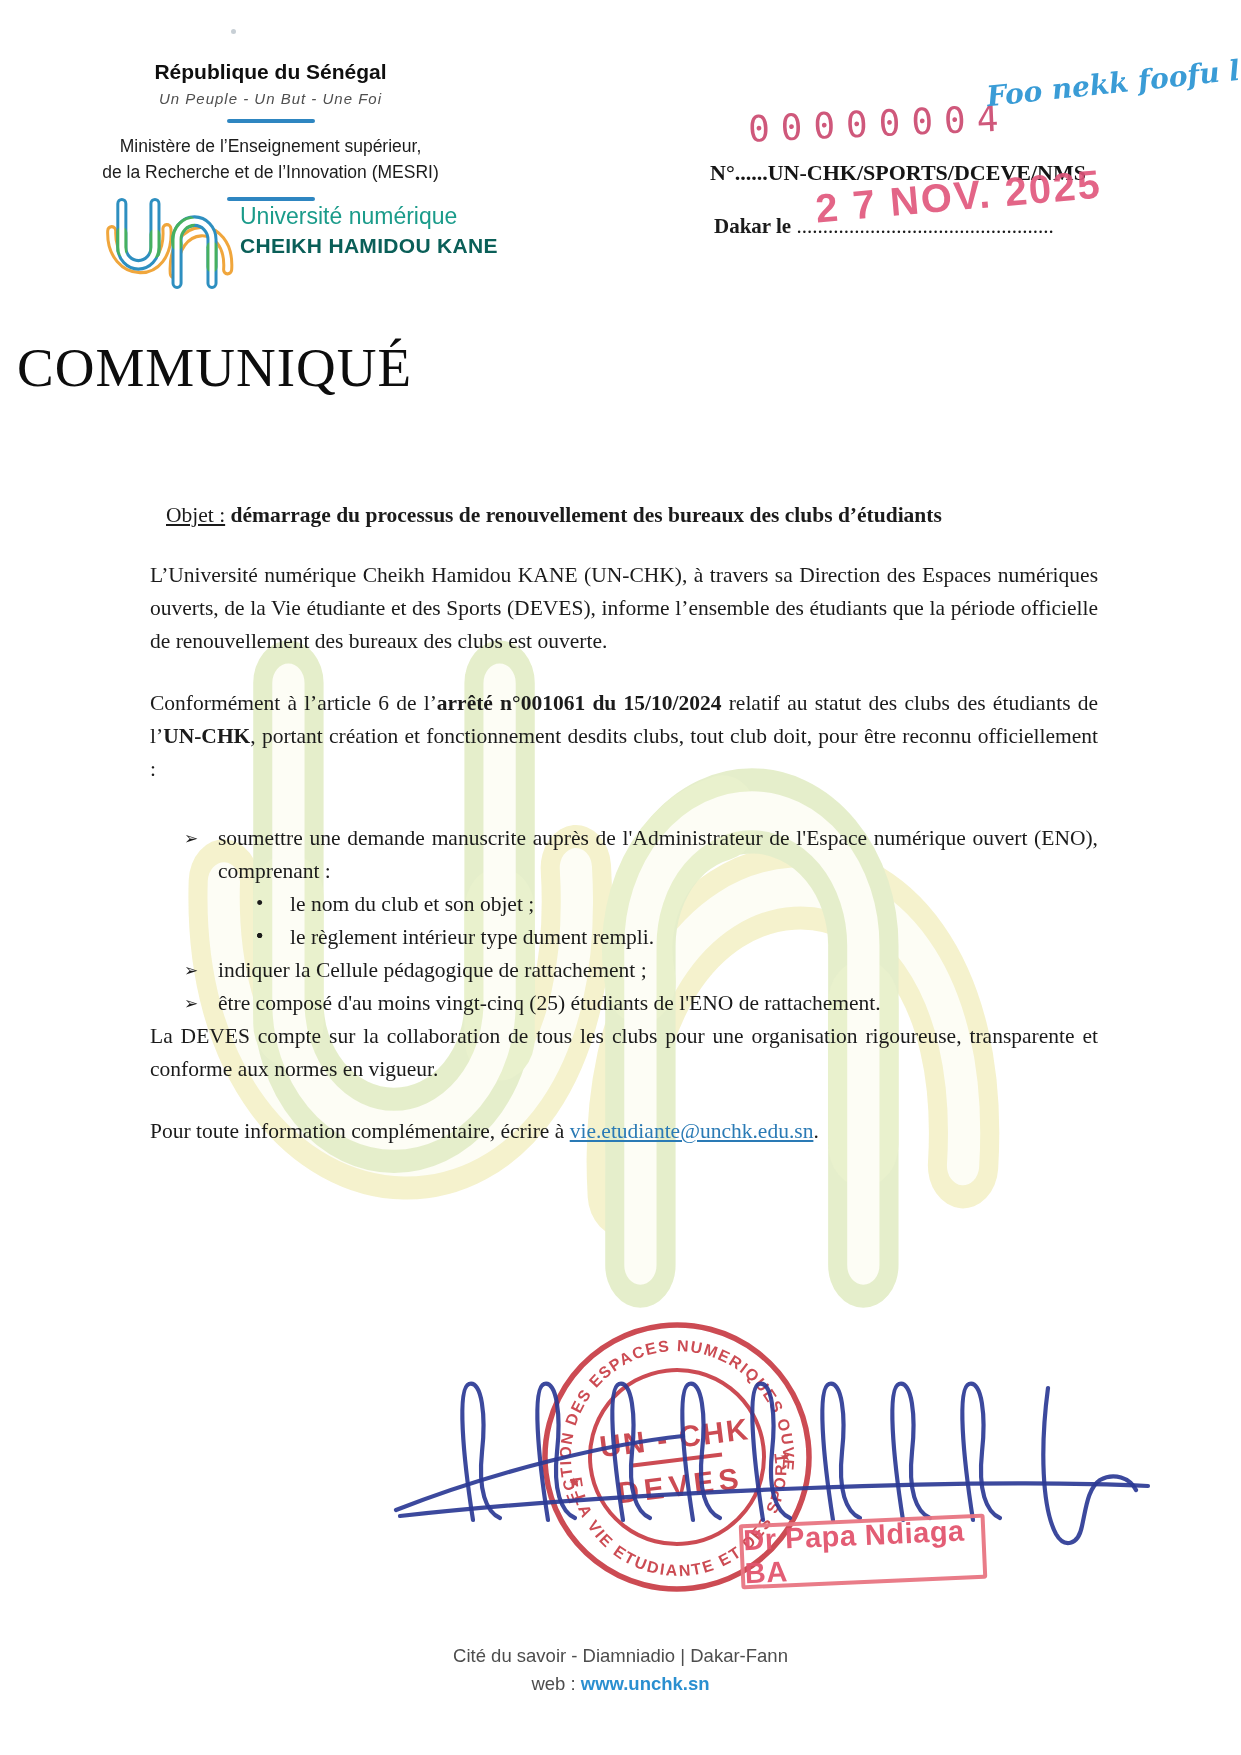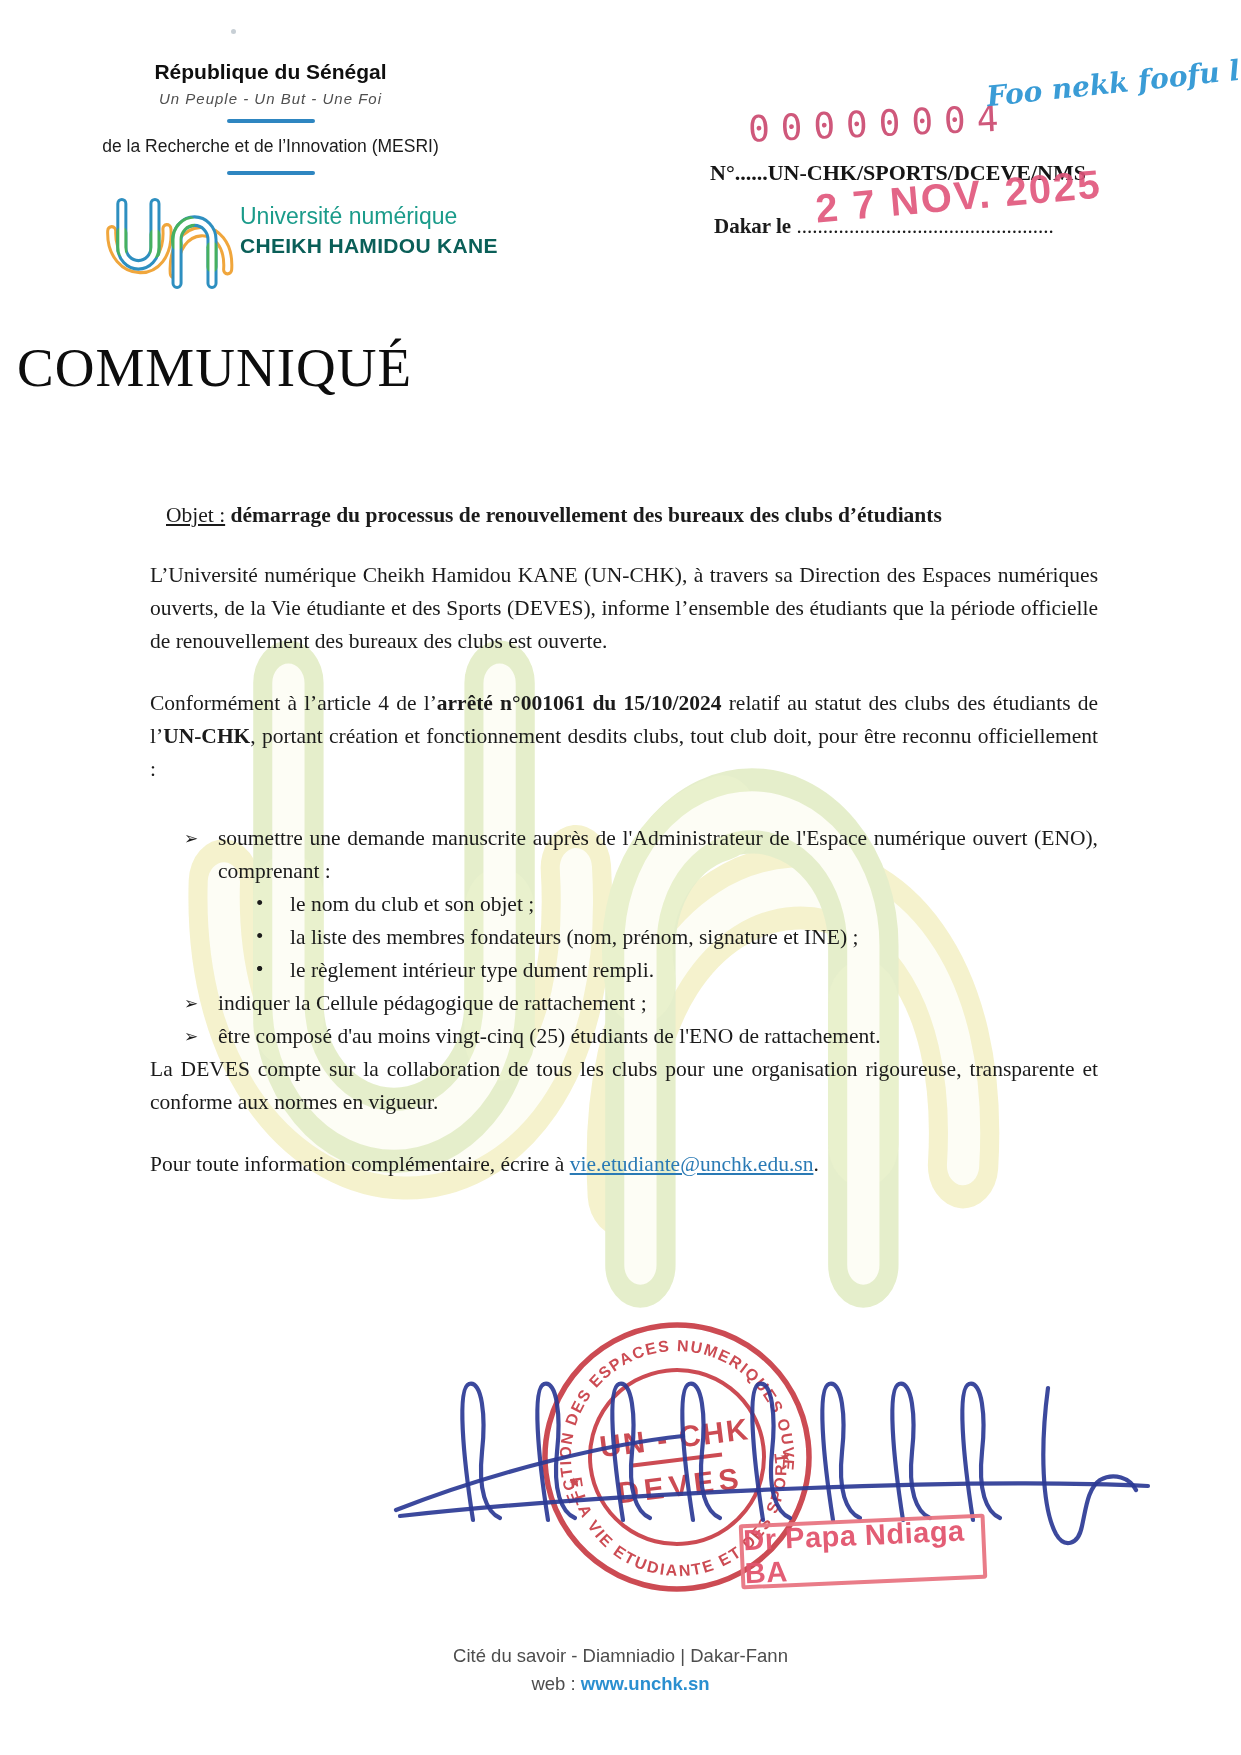--- a/index.html
+++ b/index.html
@@ -93,20 +93,21 @@
   <path class="cw" d="M87,92 V47 A19,19 0 0 1 125,47 V92"></path>
 </svg>
 
 <div class="speck"></div>
 
 <div class="layer hdr-left">
   <div class="republic">République du Sénégal</div>
   <div class="motto">Un Peuple - Un But - Une Foi</div>
   <div class="divider"></div>
   <div class="ministry">
+    <div>Ministère de l’Enseignement supérieur,</div>
     <div>de la Recherche et de l’Innovation (MESRI)</div>
   </div>
   <div class="divider"></div>
 </div>
 
 <svg class="logo-svg" width="138" height="97" viewBox="0 0 150 100" preserveAspectRatio="none">
   <path class="c3" d="M16,38 C14,88 80,92 76,36"></path>
   <path class="cw" d="M16,38 C14,88 80,92 76,36"></path>
   <path class="c3" d="M84,82 C80,26 146,24 142,78"></path>
   <path class="cw" d="M84,82 C80,26 146,24 142,78"></path>
@@ -128,34 +129,33 @@
 <div class="layer hand-note">Foo nekk foofu la</div>
 <div class="layer reference">N°......UN-CHK/SPORTS/DCEVE/NMS</div>
 <div class="layer dakar"><span style="font-weight: bold;">Dakar le </span><span>.................................................</span></div>
 <div class="layer date-stamp">2 7 NOV. 2025</div>
 
 <div class="layer title">COMMUNIQUÉ</div>
 
 <div class="layer body">
   <div class="objet"><span style="text-decoration: underline; margin-left: 16px;">Objet :</span><span> </span><span style="font-weight: bold;">démarrage du processus de renouvellement des bureaux des clubs d’étudiants</span></div>
   <p><span>L’Université numérique Cheikh Hamidou KANE (UN-CHK), à travers sa Direction des Espaces numériques ouverts, de la Vie étudiante et des Sports (DEVES), informe l’ensemble des étudiants que la période officielle de renouvellement des bureaux des clubs est ouverte.</span></p>
-  <p class="p-last"><span>Conformément à l’article 4 de l’</span><span style="font-weight: bold;">arrêté n°001061 du 15/10/2024</span><span> relatif au statut des clubs des étudiants de l’</span><span style="font-weight: bold;">UN-CHK</span><span>, portant création et fonctionnement desdits clubs, tout club doit, pour être reconnu officiellement :</span></p>
+  <p class="p-last"><span>Conformément à l’article 6 de l’</span><span style="font-weight: bold;">arrêté n°001061 du 15/10/2024</span><span> relatif au statut des clubs des étudiants de l’</span><span style="font-weight: bold;">UN-CHK</span><span>, portant création et fonctionnement desdits clubs, tout club doit, pour être reconnu officiellement :</span></p>
 
   <div>
     <div class="arrow-item">
       <span class="glyph">➢</span>
       <span>soumettre une demande manuscrite auprès de l'Administrateur de l'Espace numérique ouvert (ENO), comprenant :</span>
     </div>
     <div class="sub-item">
       <span class="glyph">•</span>
       <span>le nom du club et son objet ;</span>
     </div>
     <div class="sub-item">
       <span class="glyph">•</span>
-      <span>la liste des membres fondateurs (nom, prénom, signature et INE) ;</span>
     </div>
     <div class="sub-item">
       <span class="glyph">•</span>
     </div>
     <div class="sub-item">
       <span class="glyph">•</span>
       <span>le règlement intérieur type dument rempli.</span>
     </div>
     <div class="arrow-item">
       <span class="glyph">➢</span>

